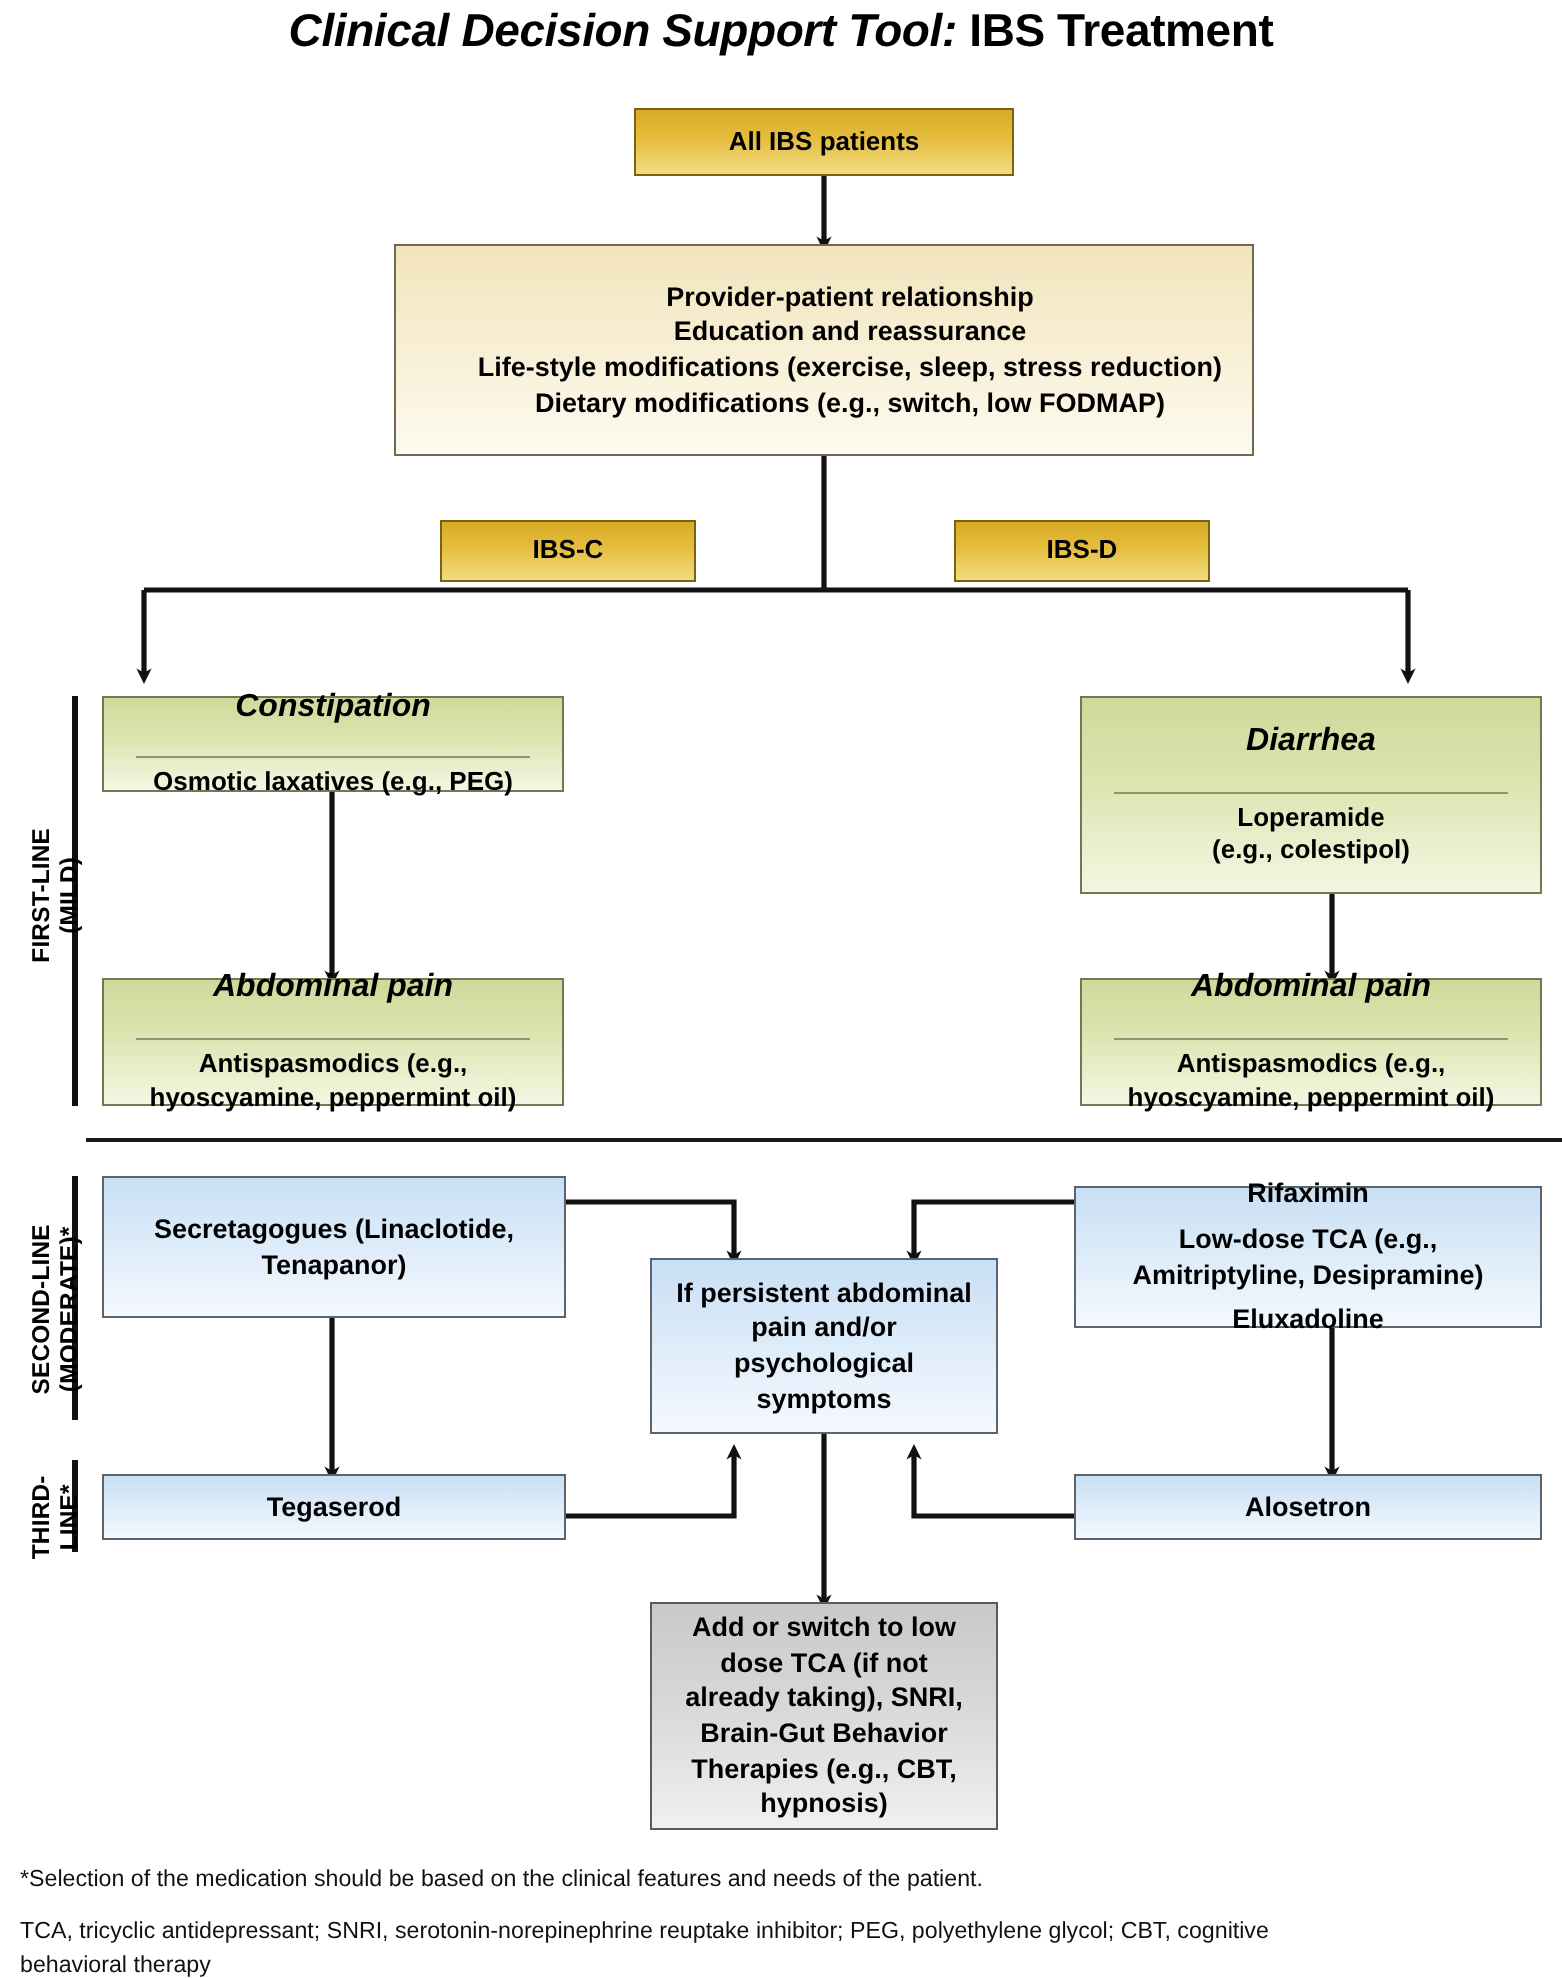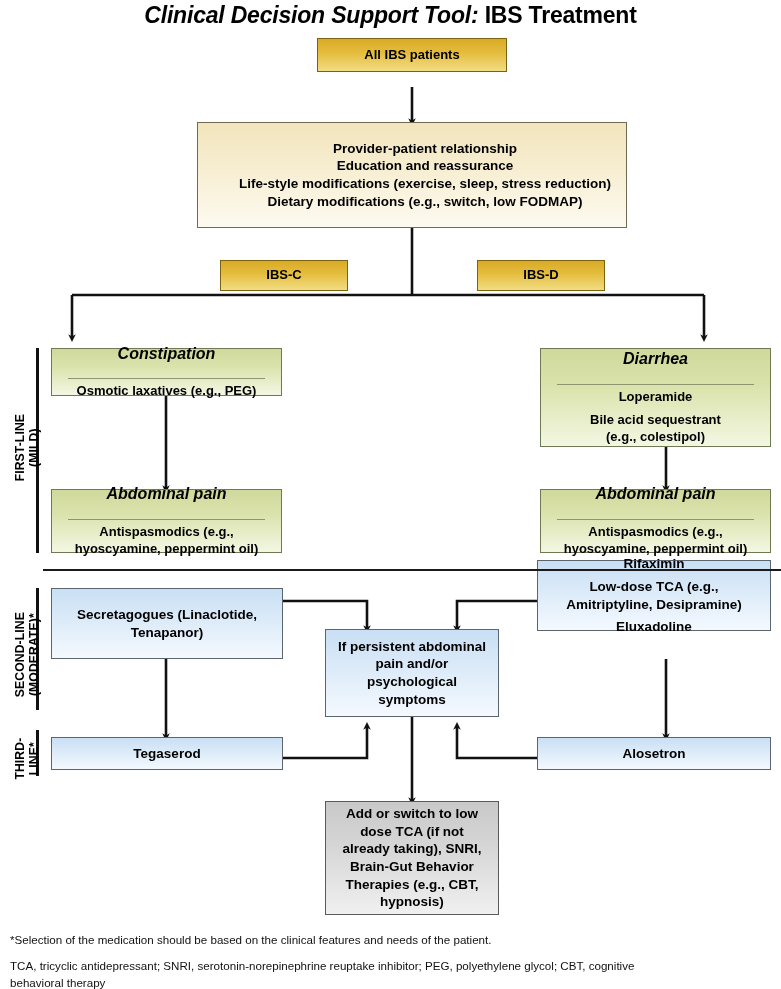--- a/index.html
+++ b/index.html
@@ -118,21 +118,21 @@
       <path d="M666,659 L666,737" marker-end="url(#ah)"></path>
 
       <path d="M283,758 L367,758 L367,726" marker-end="url(#ah)"></path>
 
       <path d="M537,758 L457,758 L457,726" marker-end="url(#ah)"></path>
 
       <path d="M412,717 L412,801" marker-end="url(#ah)"></path>
     </g>
   </svg>
 
-  <div class="node y" style="left:317px;top:38px;width:190px;height:34px;">
+  <div class="node y" style="left:317px;top:54px;width:190px;height:34px;">
     <span class="ln">All IBS patients</span>
   </div>
 
   <div class="node cream" style="left:197px;top:122px;width:430px;height:106px;padding-left:26px;">
     <span class="ln">Provider-patient relationship</span>
     <span class="ln">Education and reassurance</span>
     <span class="ln">Life-style modifications (exercise, sleep, stress reduction)</span>
     <span class="ln">Dietary modifications (e.g., switch, low FODMAP)</span>
   </div>
 
@@ -154,37 +154,36 @@
     <span class="hdr">Abdominal pain</span>
     <div class="rule"></div>
     <span class="ln">Antispasmodics (e.g.,</span>
     <span class="ln">hyoscyamine, peppermint oil)</span>
   </div>
 
   <div class="node g" style="left:540px;top:348px;width:231px;height:99px;">
     <span class="hdr">Diarrhea</span>
     <div class="rule"></div>
     <span class="ln">Loperamide</span>
-    <span class="ln" style="margin-top:7px;">Bile acid sequestrant</span>
     <span class="ln">(e.g., colestipol)</span>
   </div>
 
   <div class="node g" style="left:540px;top:489px;width:231px;height:64px;">
     <span class="hdr">Abdominal pain</span>
     <div class="rule"></div>
     <span class="ln">Antispasmodics (e.g.,</span>
     <span class="ln">hyoscyamine, peppermint oil)</span>
   </div>
 
   <div class="node b" style="left:51px;top:588px;width:232px;height:71px;text-align:center;">
     <span class="ln">Secretagogues (Linaclotide,</span>
     <span class="ln">Tenapanor)</span>
   </div>
 
-  <div class="node b" style="left:537px;top:560px;width:234px;height:71px;">
+  <div class="node b" style="left:537px;top:593px;width:234px;height:71px;">
     <span class="ln">Rifaximin</span>
     <span class="ln" style="margin-top:5px;">Low-dose TCA (e.g.,</span>
     <span class="ln">Amitriptyline, Desipramine)</span>
     <span class="ln" style="margin-top:5px;">Eluxadoline</span>
   </div>
 
   <div class="node b" style="left:325px;top:629px;width:174px;height:88px;">
     <span class="ln">If persistent abdominal</span>
     <span class="ln">pain and/or</span>
     <span class="ln">psychological</span>

